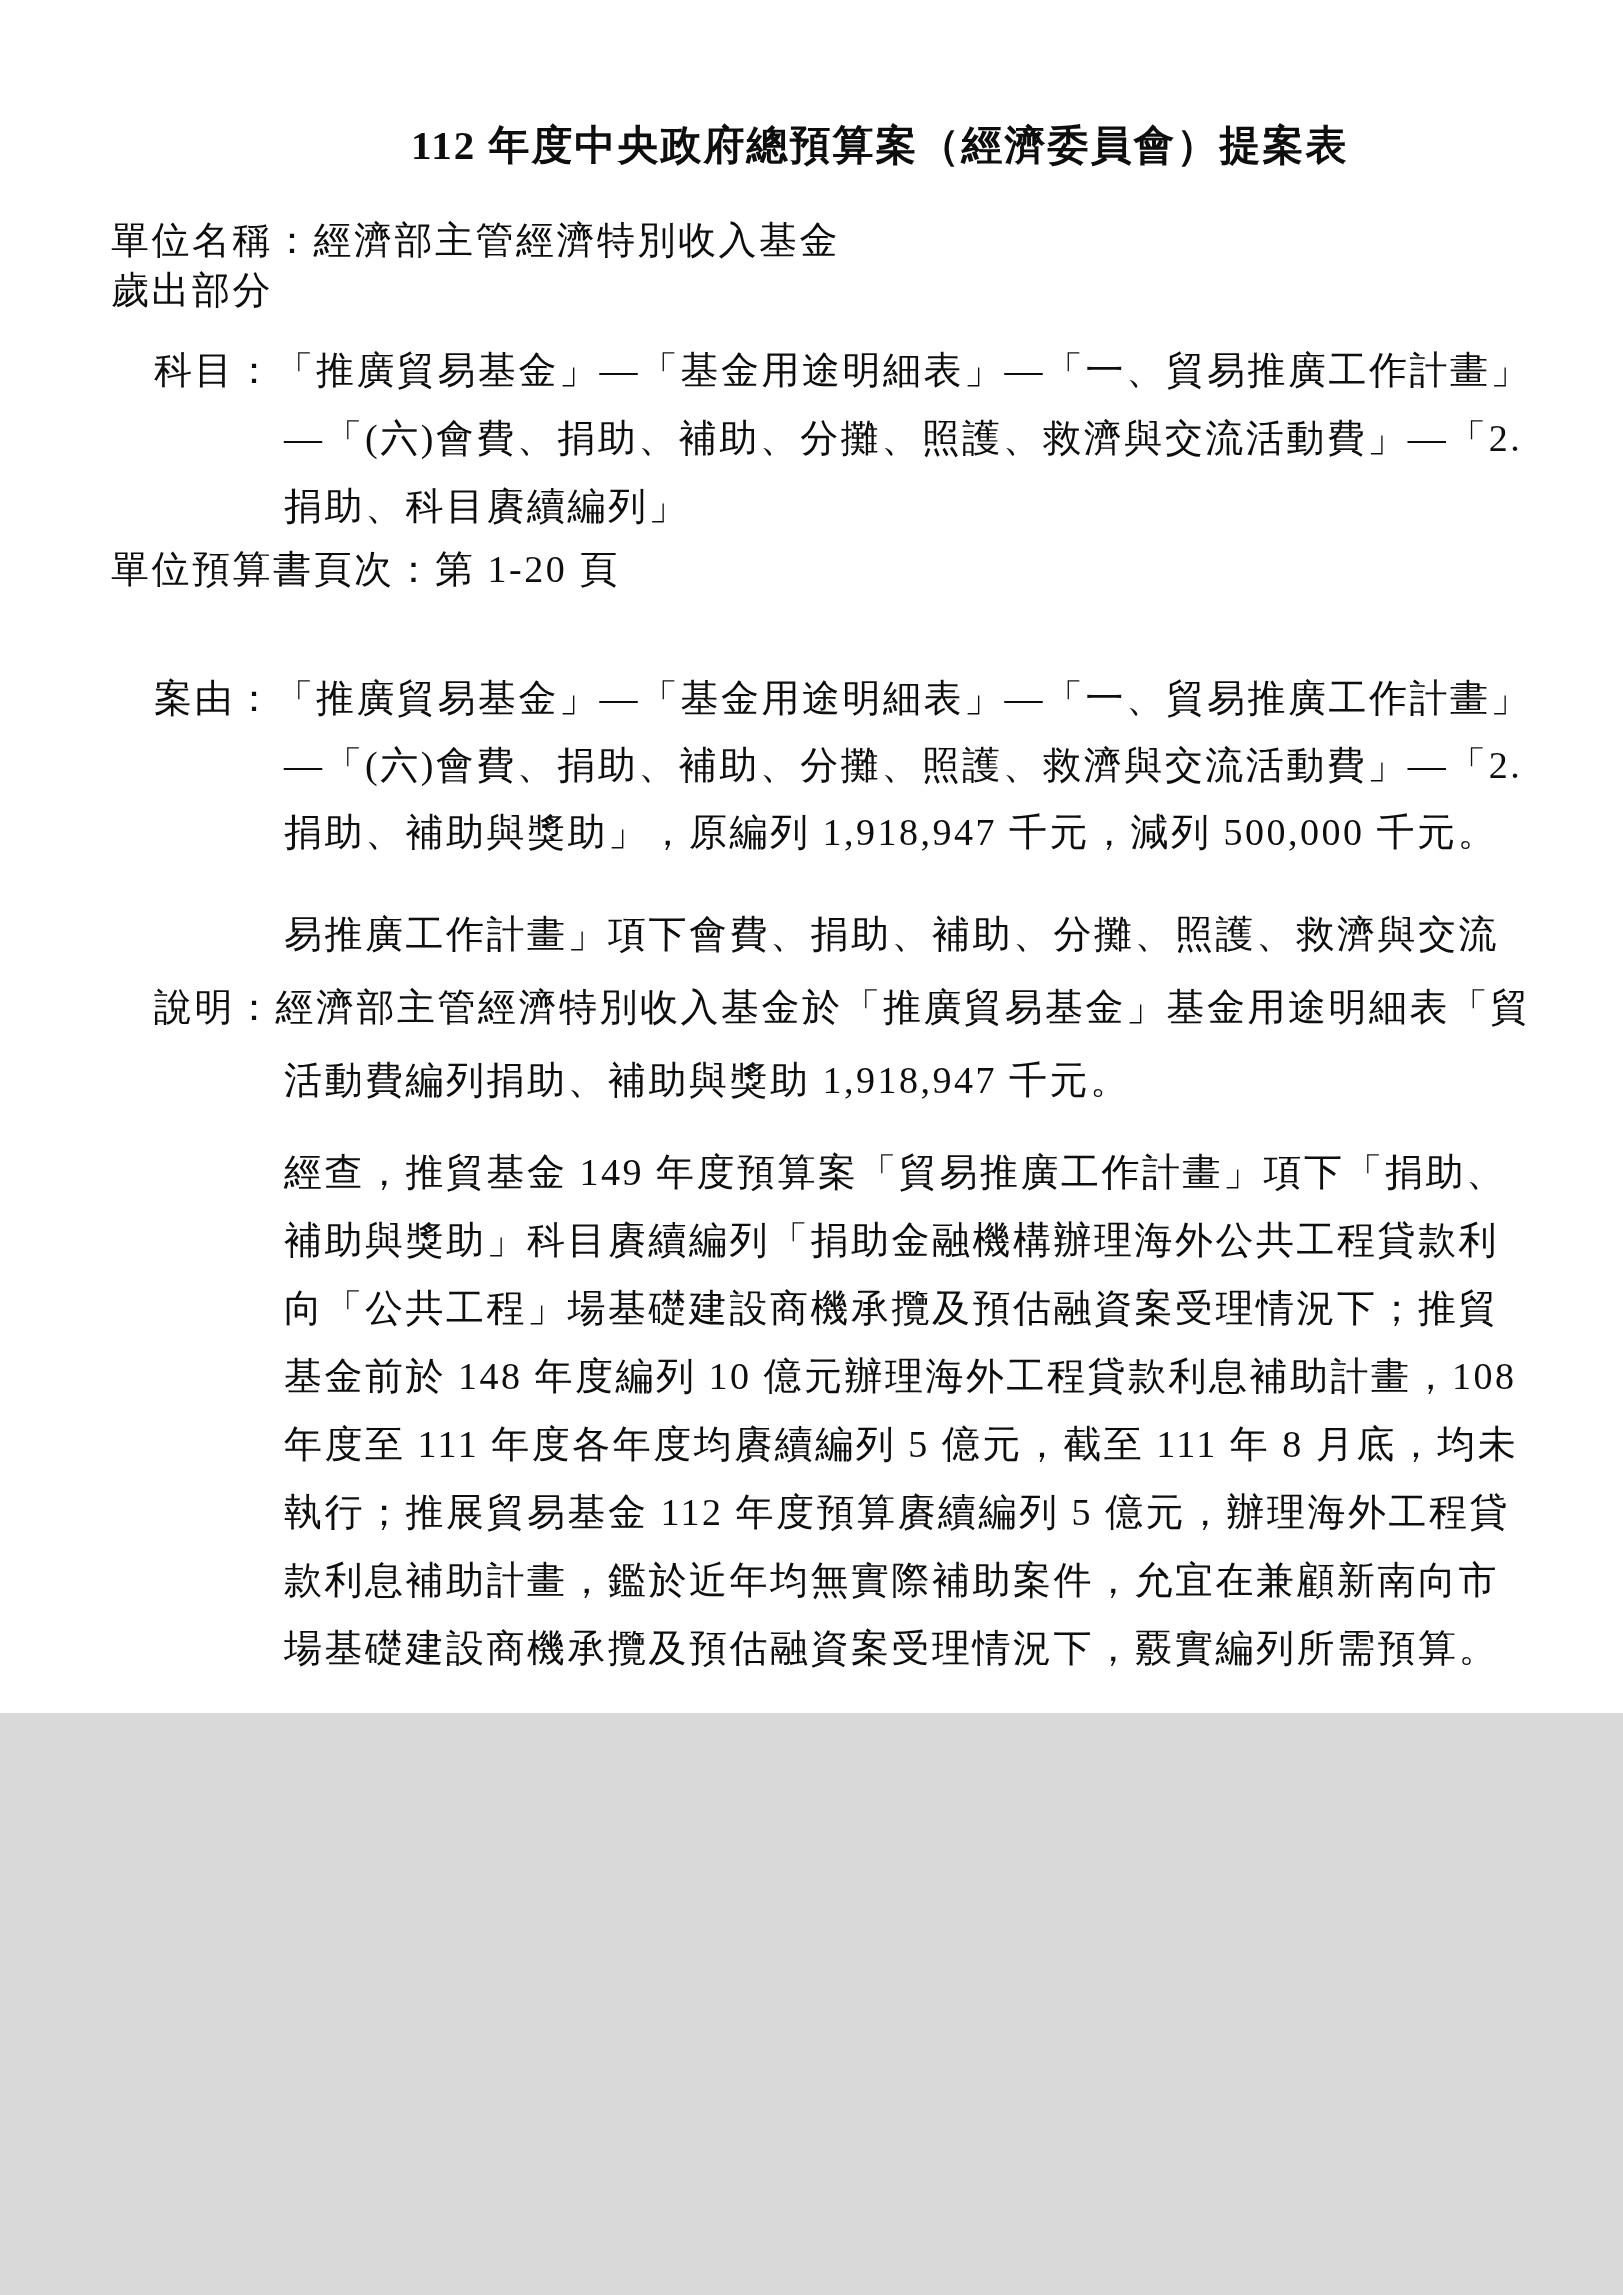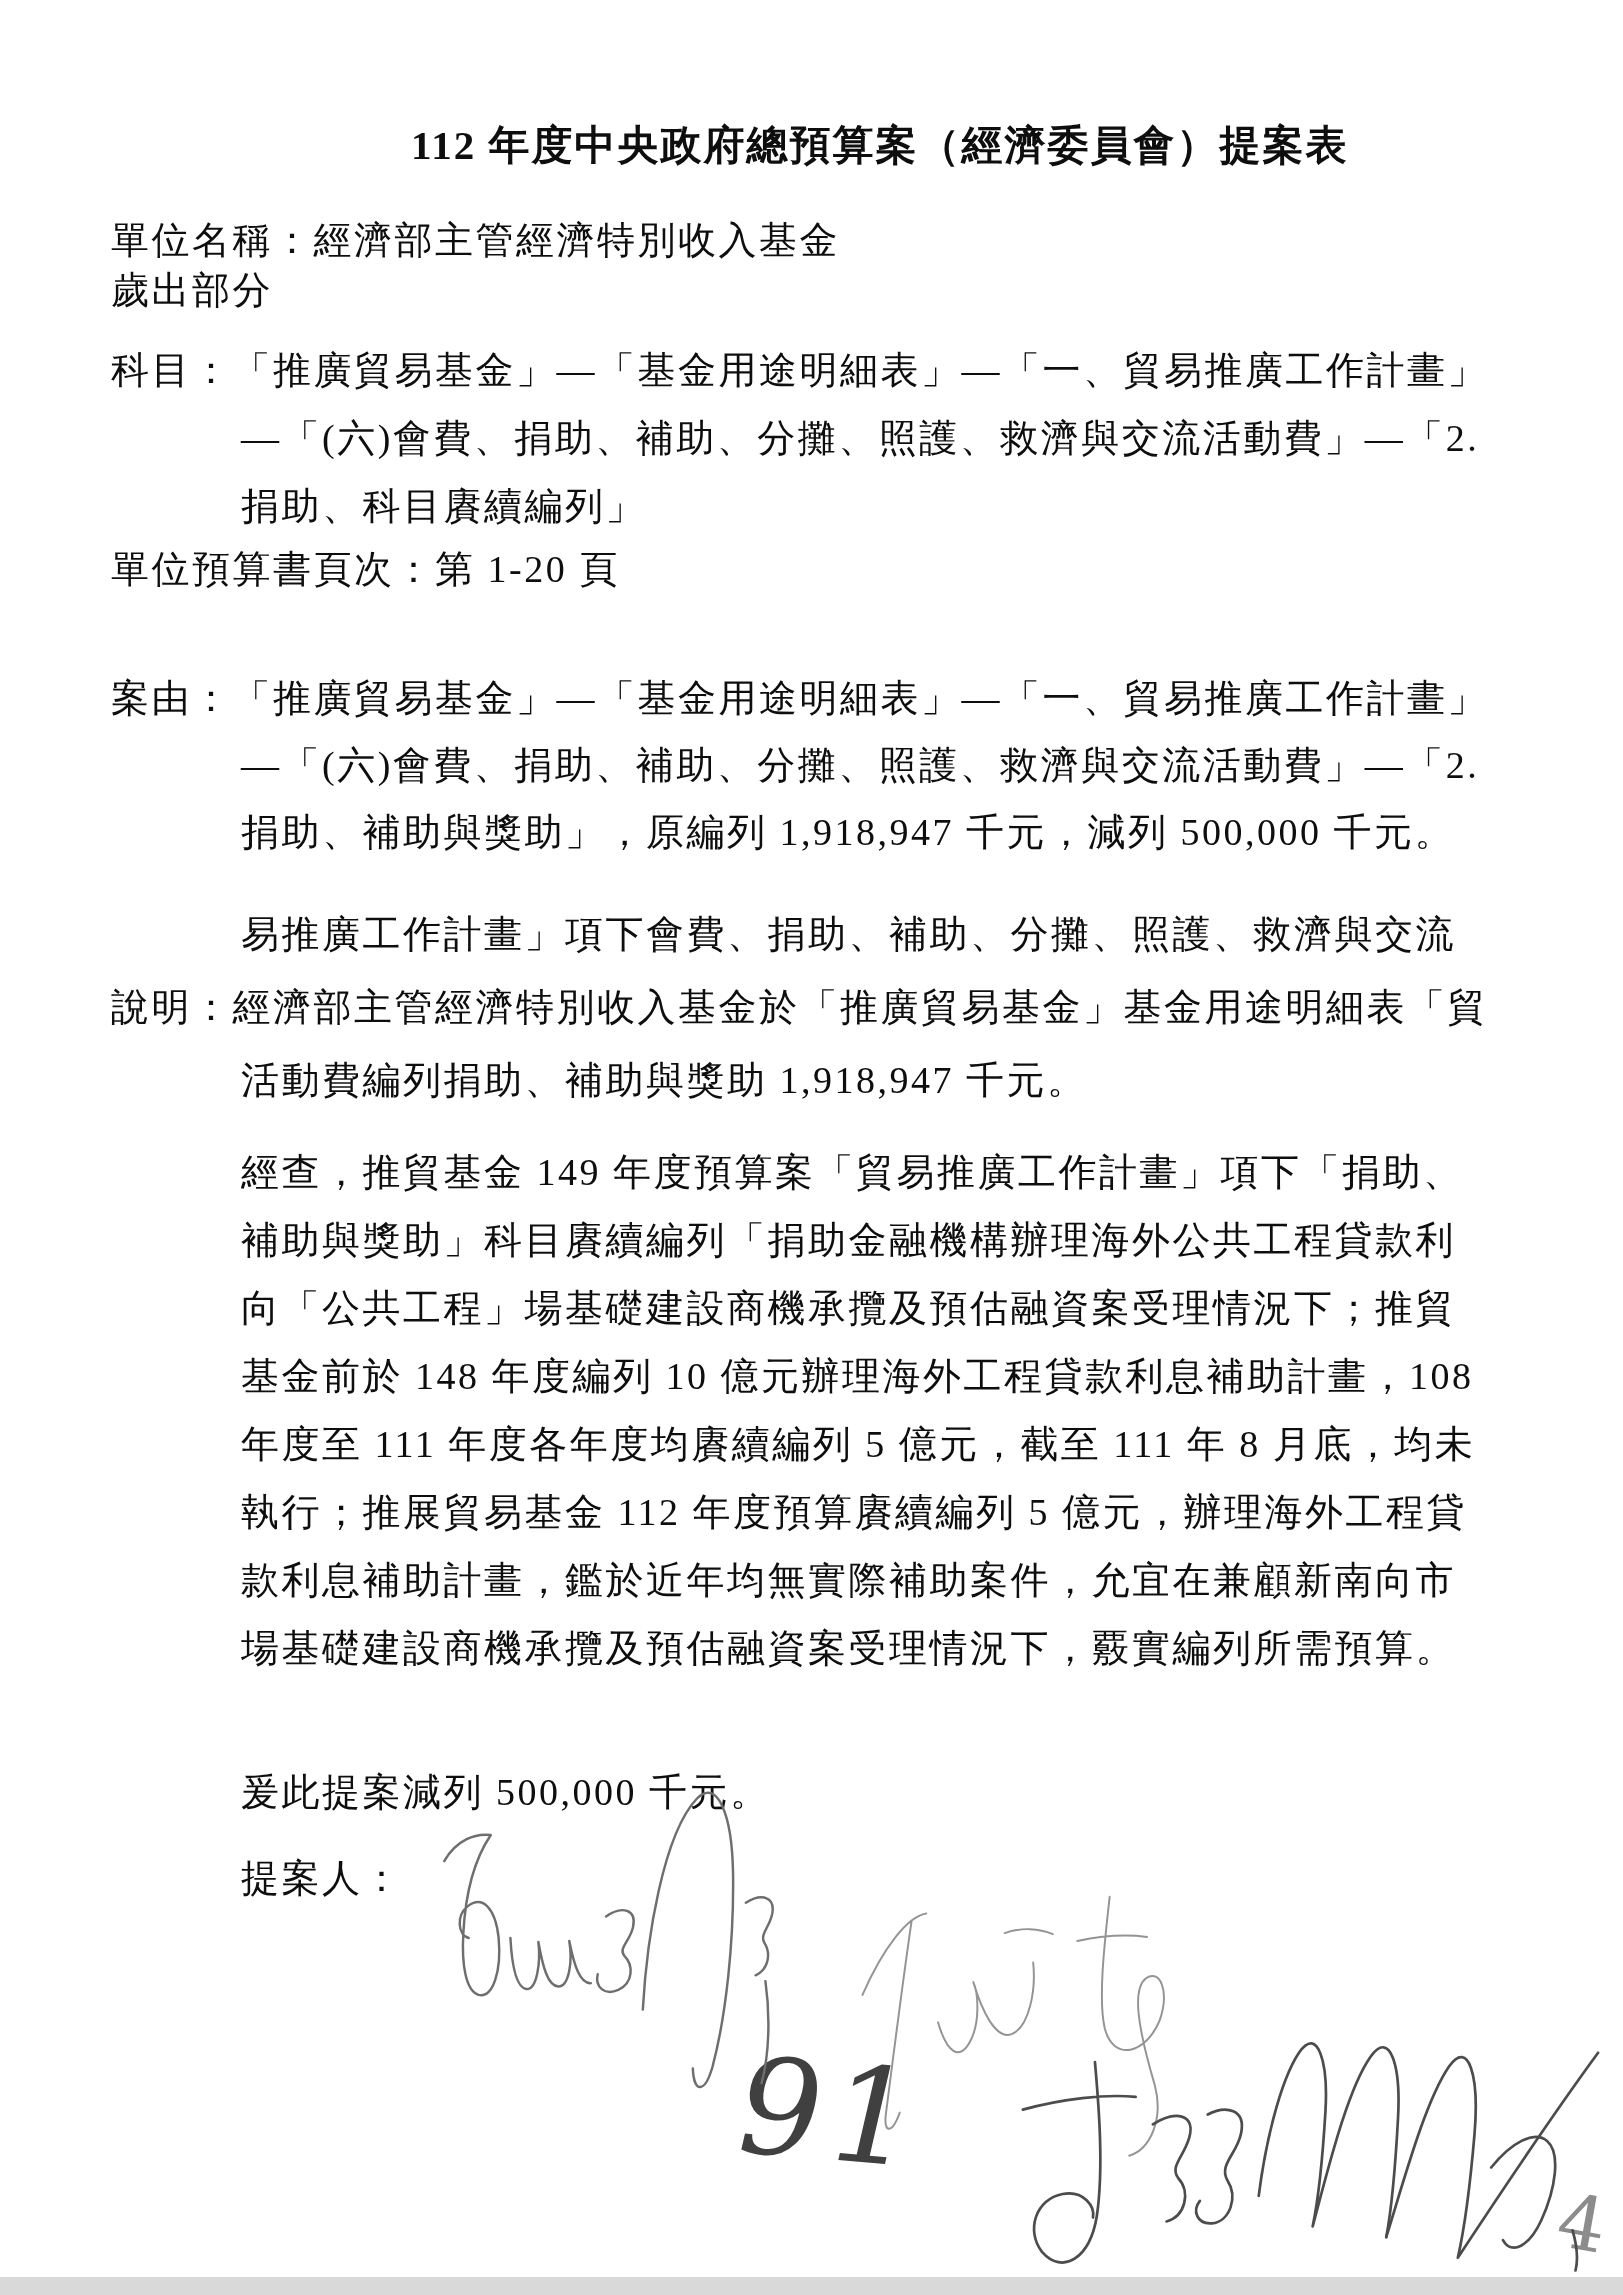--- a/index.html
+++ b/index.html
@@ -1,34 +1,34 @@
 <!DOCTYPE html>
 <html style="font-size:7.8px"><head>
 <meta charset="utf-8">
 <style>
   html, body { margin:0; padding:0; background:#d9d9d9; }
   .page {
-    position:relative; width:1624px; height:2277px; background:#ffffff;
+    position:relative; width:1624px; height:1713px; background:#ffffff;
     overflow:hidden; font-family:"Liberation Serif","DejaVu Serif",serif;
     color:#0e0e0e;
   }
   .title {
     position:absolute; left:411px; top:123px; margin:0;
     font-size:41px; line-height:44px; font-weight:bold;
     letter-spacing:2px; white-space:nowrap;
   }
   .line {
     position:absolute; left:111px; font-size:38px; line-height:39px;
     letter-spacing:2.5px; white-space:nowrap;
   }
   .line.indent { left:241px; }
   .block {
     position:absolute; left:111px; font-size:38px; letter-spacing:2.5px;
   }
-  .block .bl { line-height:68px; white-space:nowrap; }
+  .block .bl { line-height:68px; white-space:nowrap;margin-left:43px; }
   .block.lh136 .bl { line-height:67px; }
   .block.lh148 .bl { line-height:73px; }
   .block.para { left:241px; }
   .cont { padding-left:130px; }
   .lbl { display:inline; }
   .sigs { position:absolute; left:0; top:0; width:1624px; height:2295px; }
   .hand { position:absolute; font-family:"DejaVu Serif",serif; white-space:nowrap; }
   .hand.n91 {
     left:753px; top:2040px; font-size:133px; line-height:133px;
     color:#404040; letter-spacing:7.8px;

